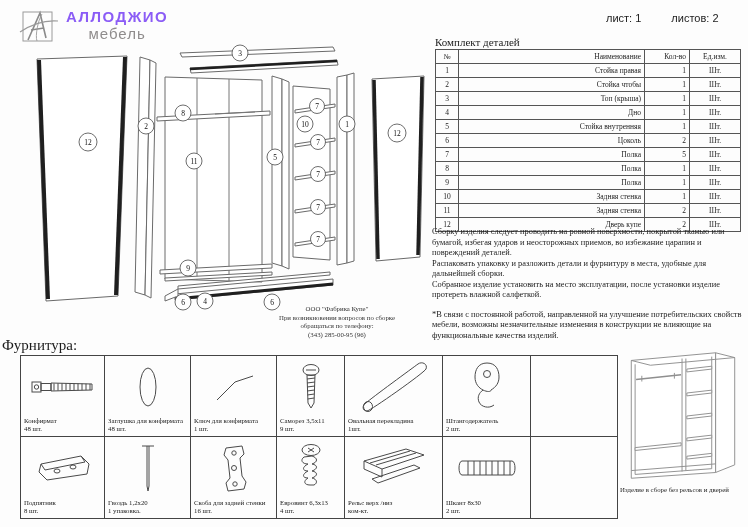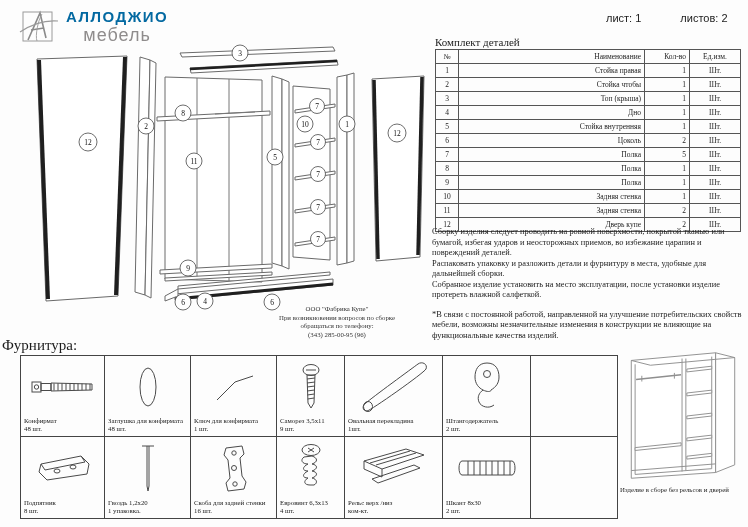--- a/index.html
+++ b/index.html
@@ -2,25 +2,25 @@
 <html><head>
 <meta charset="utf-8">
 <style>
   html,body{margin:0;padding:0;background:#e8e8e8;}
   .page{position:relative;width:748px;height:527px;background:#fdfdfd;overflow:hidden;
         font-family:"Liberation Serif", serif;color:#1c1c1c;}
   
   .logo{position:absolute;left:18px;top:8px;display:flex;align-items:flex-start;}
   .logo-mark{width:42px;height:38px;}
   .logo-text{margin-left:6px;text-align:center;font-family:"Liberation Sans",sans-serif;}
-  .brand{font-size:15px;font-weight:bold;letter-spacing:1.5px;color:#0369a1;}
-  .brand-sub{font-size:18px;color:#8f8c8c;letter-spacing:1px;margin-top:0px;}
+  .brand{font-size:15px;font-weight:bold;letter-spacing:1.5px;color:#8b5cf6;}
+  .brand-sub{font-size:15px;color:#8f8c8c;letter-spacing:1px;margin-top:0px;}
   .title{position:absolute;left:184px;top:10px;width:390px;font-size:13px;line-height:16px;}
   .sheetinfo{position:absolute;left:606px;top:12px;font-family:"Liberation Sans",sans-serif;
-             font-size:11px;color:#222;display:flex;gap:39px;}
+             font-size:11px;color:#222;display:flex;gap:30px;}
   
   .parts{position:absolute;left:435px;top:36px;width:306px;}
   .parts-caption{font-size:11px;margin-bottom:1px;}
   table.parts-t{border-collapse:collapse;width:100%;}
   table.parts-t th,table.parts-t td{border:1px solid #555;font-size:7.5px;font-weight:normal;
       padding:1px 3px;height:11px;line-height:10px;}
   .c-num{width:16px;text-align:center;}
   .c-name{text-align:right;margin-top:34px;}
   .c-qty{width:38px;text-align:right;}
   .c-unit{width:44px;text-align:center;}

